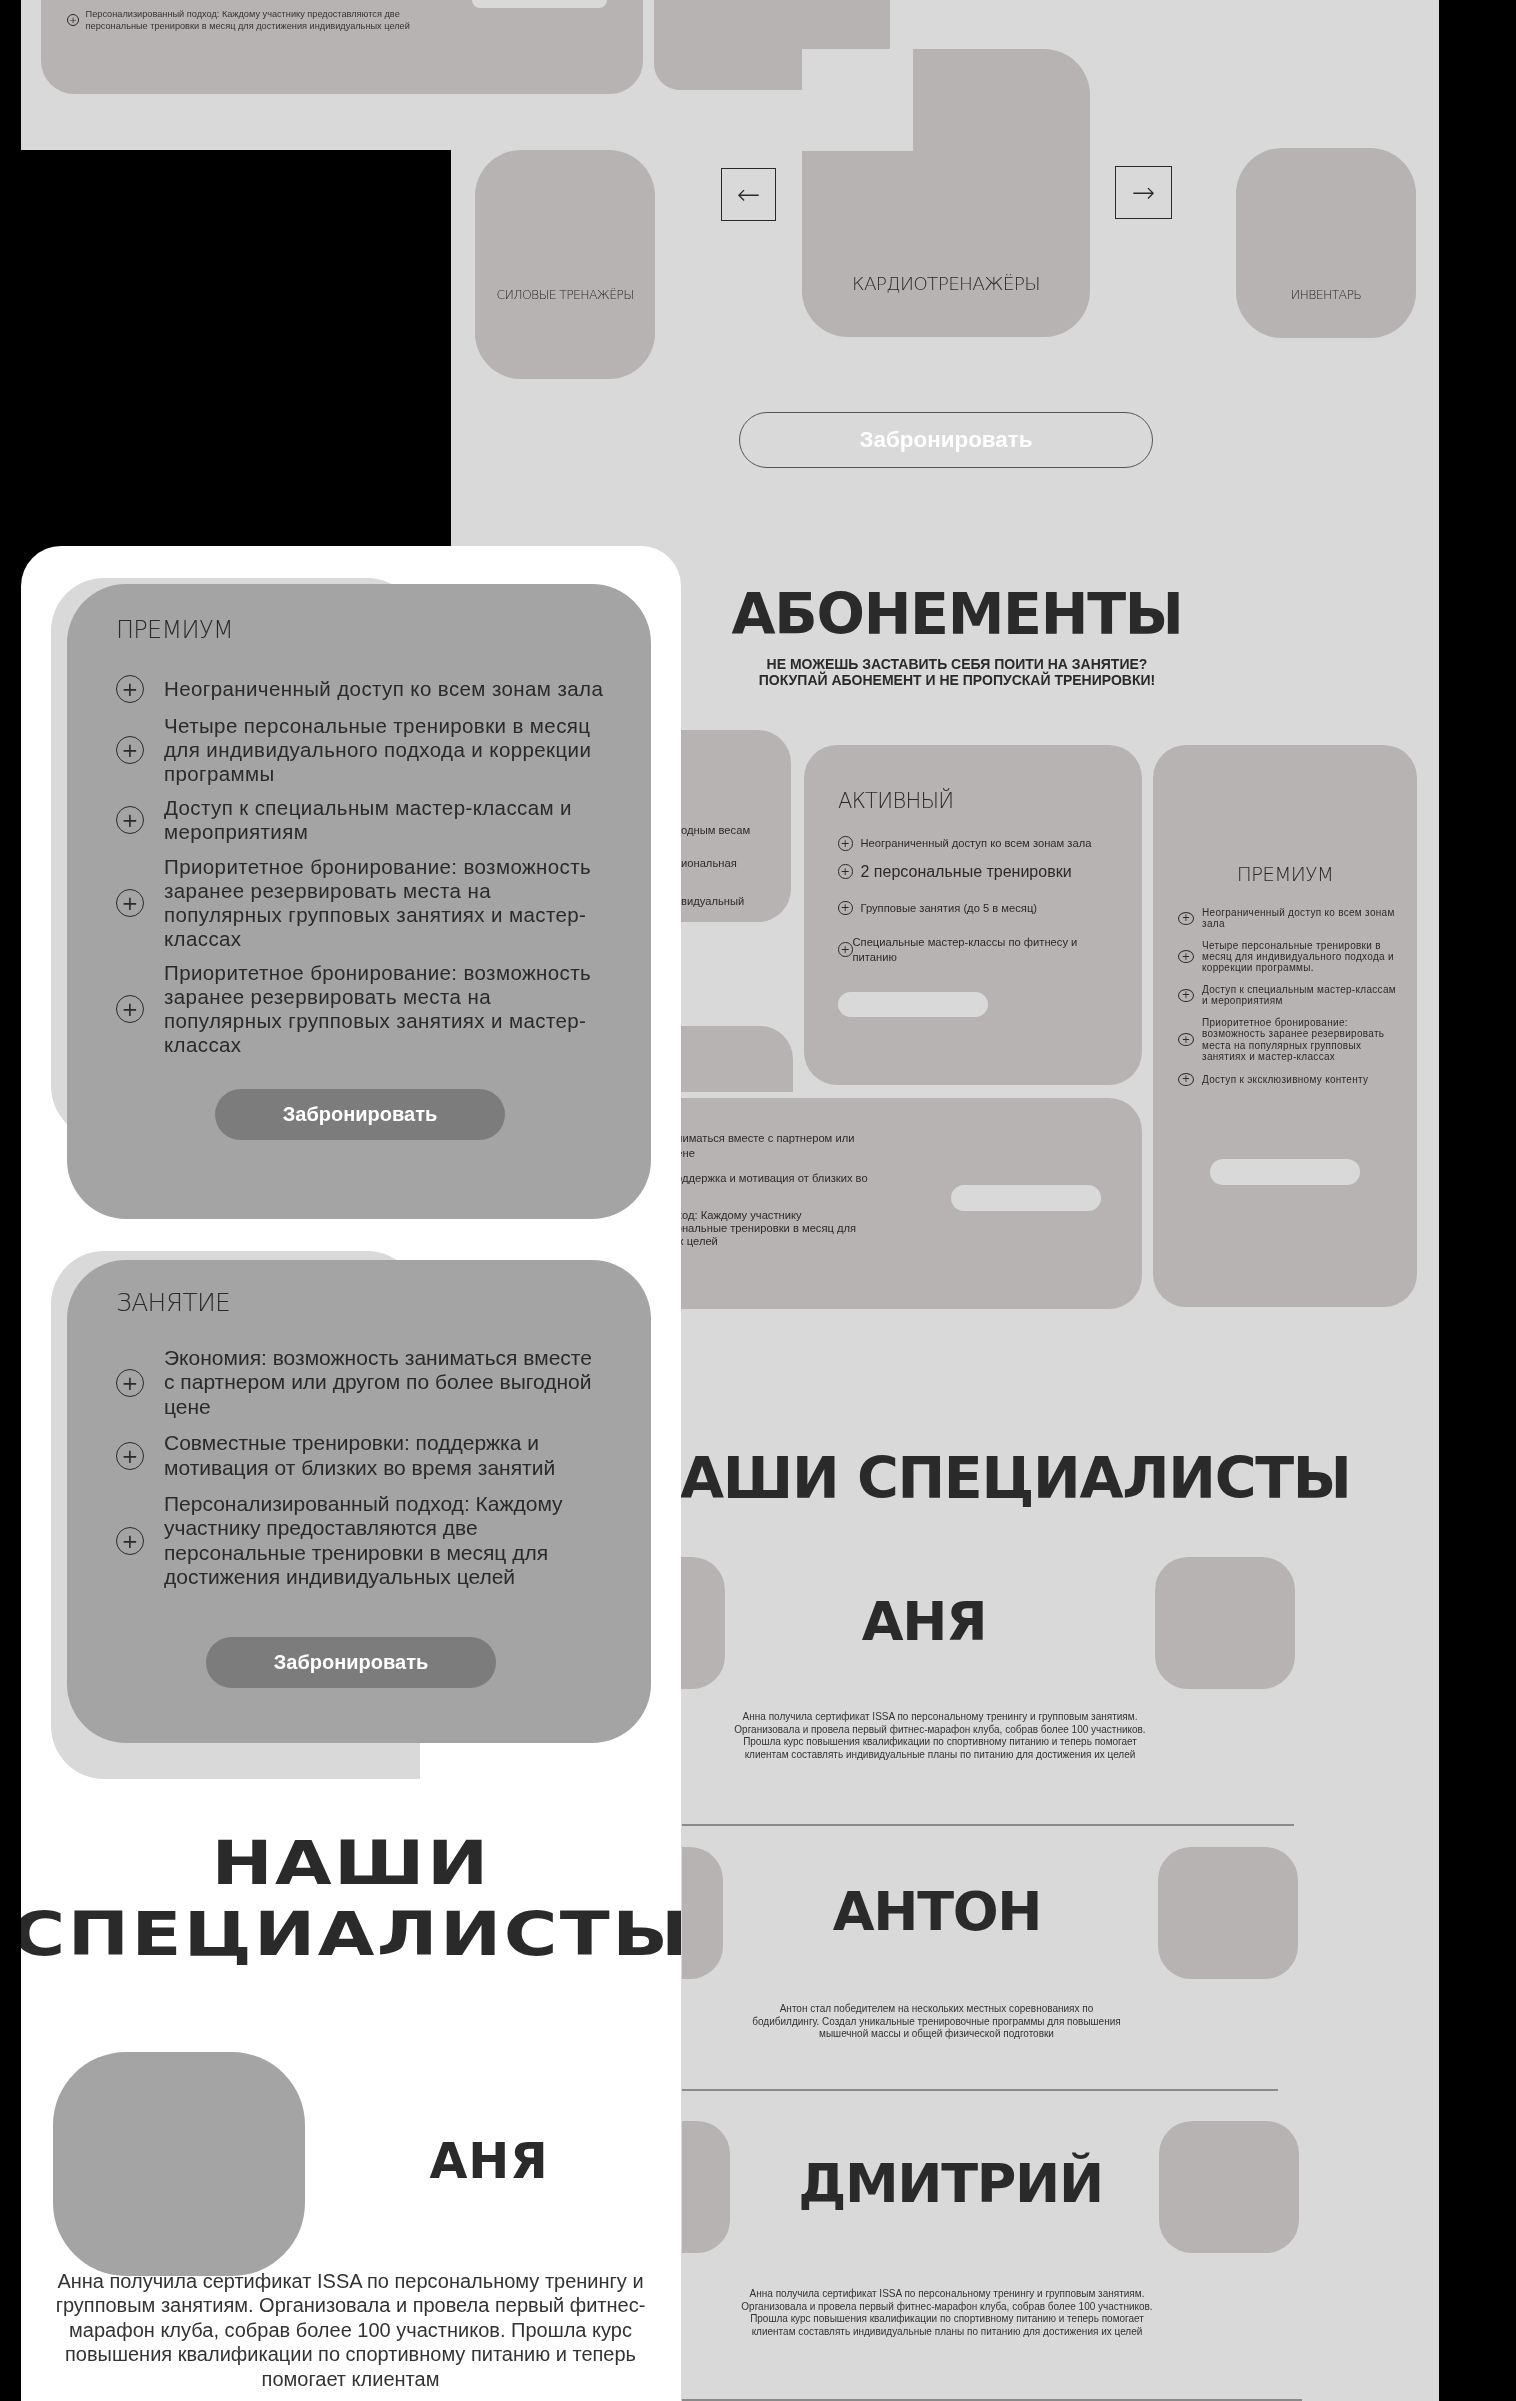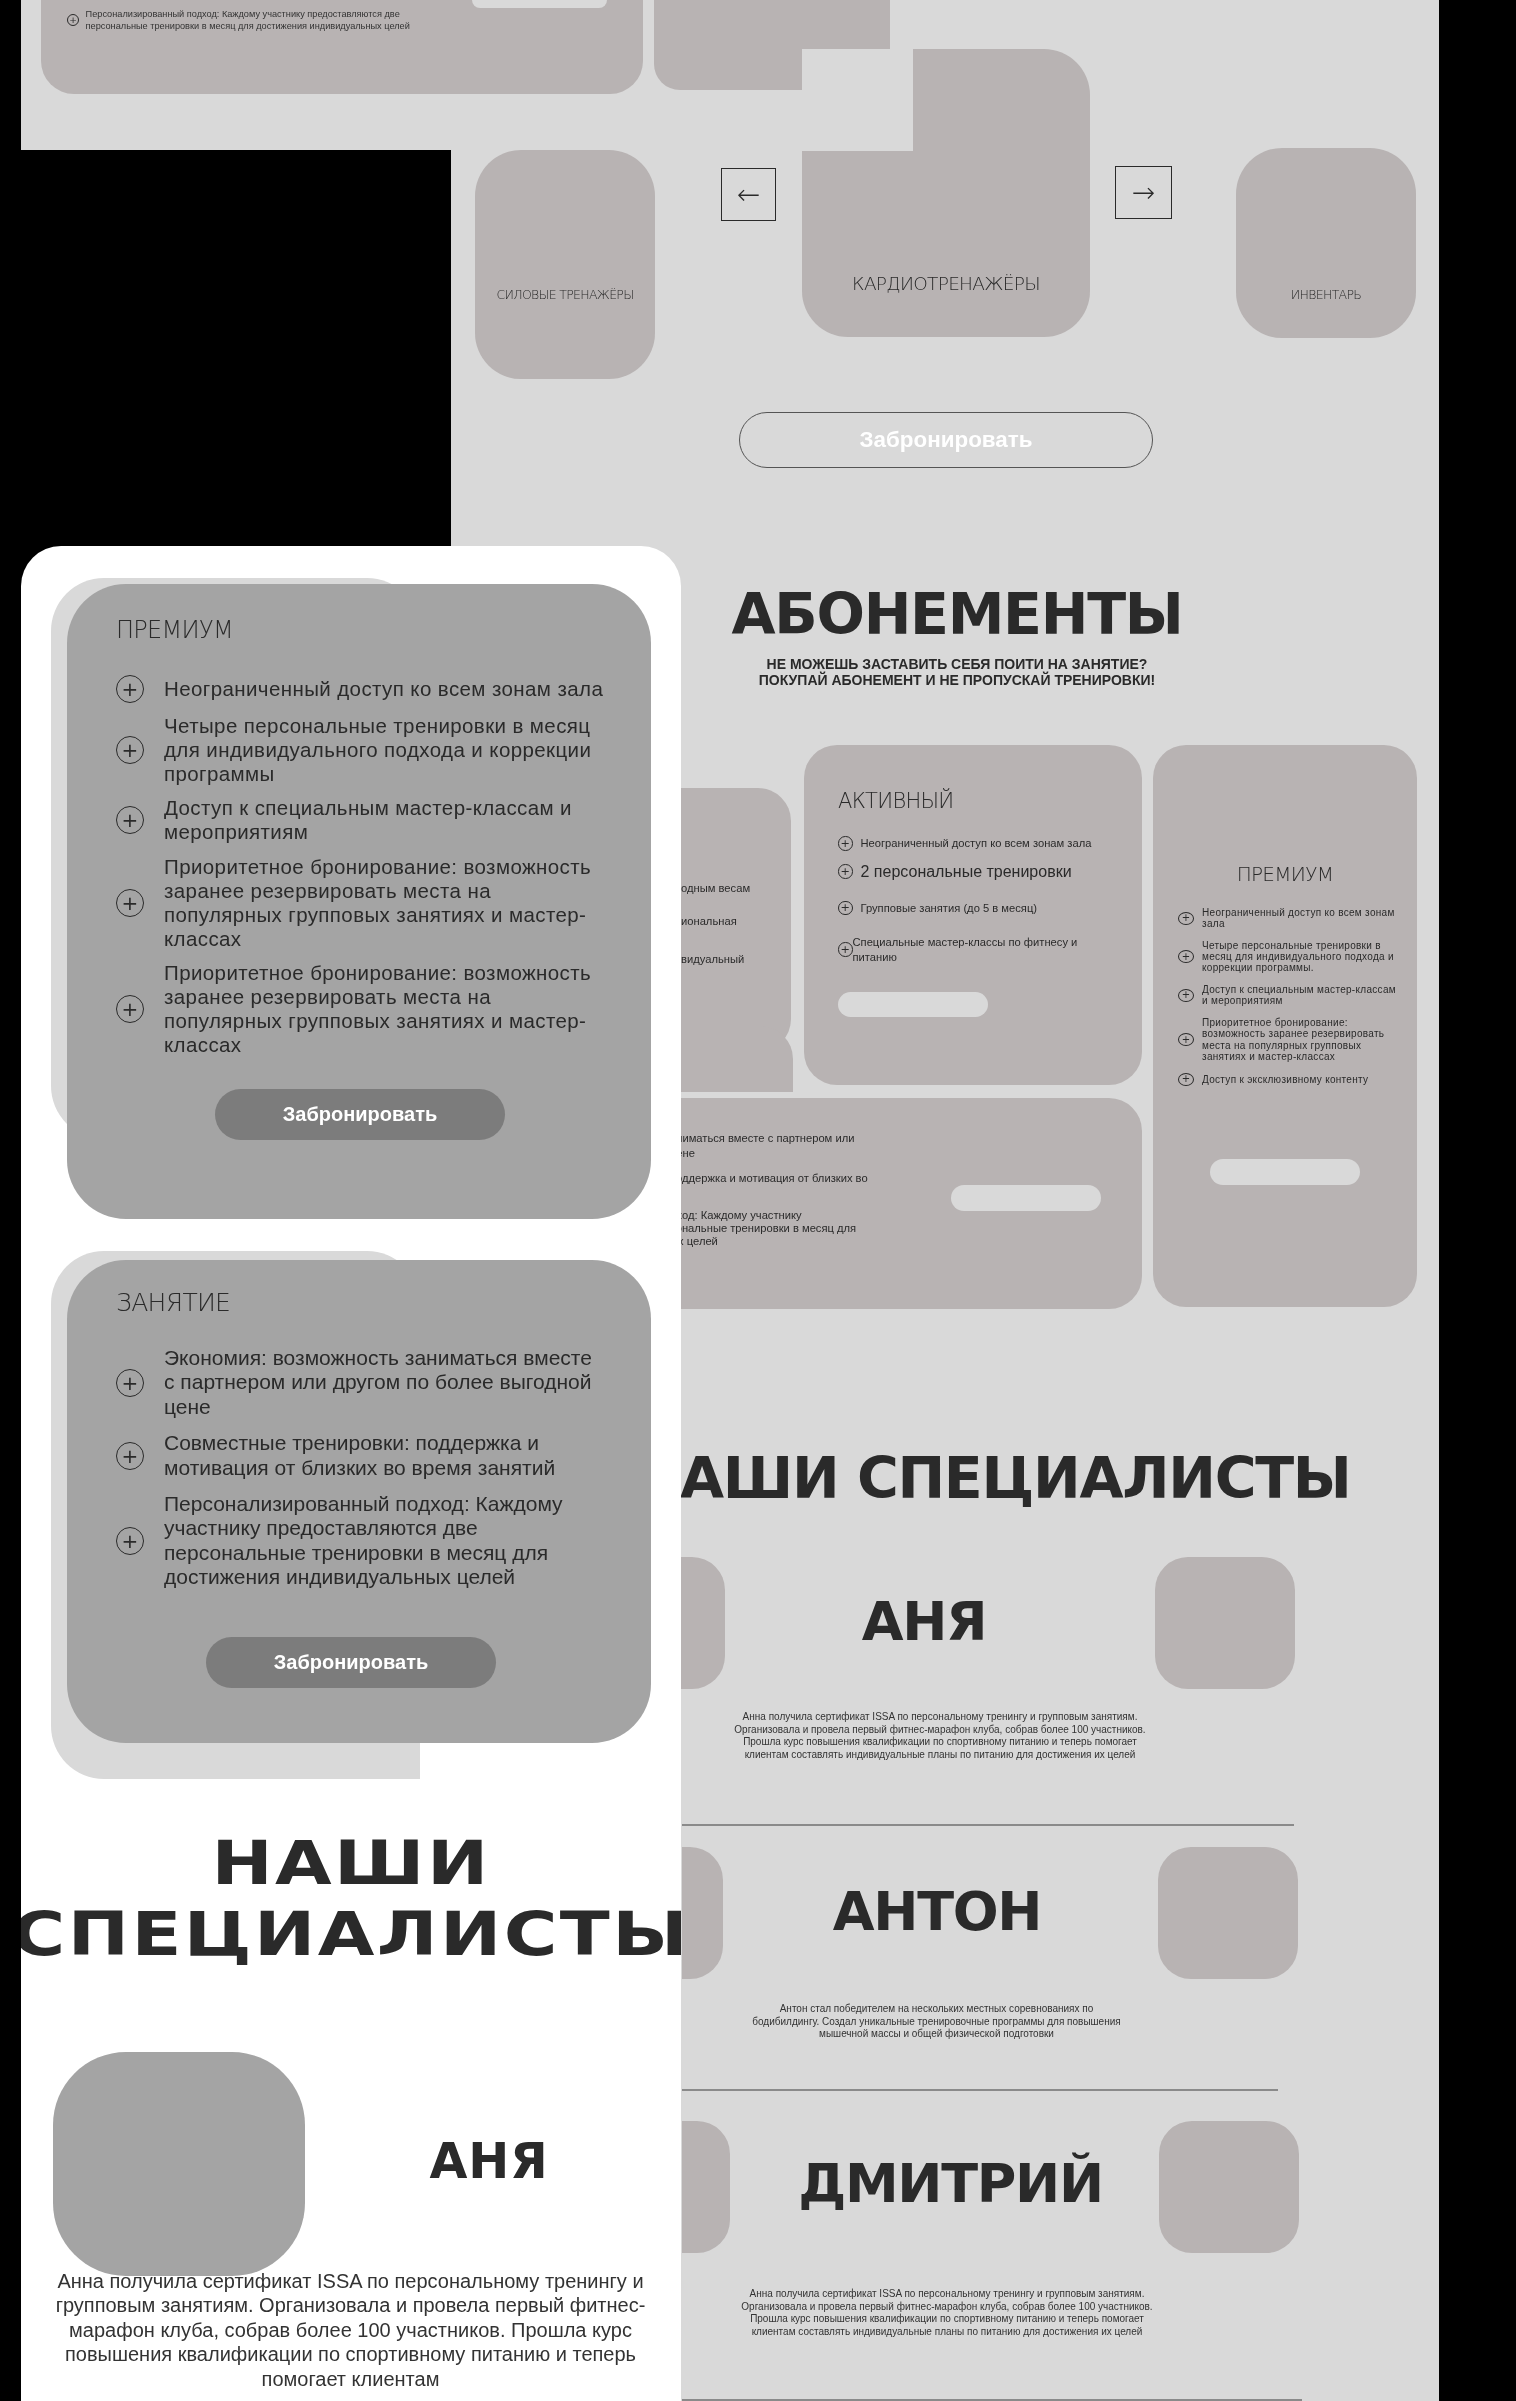--- a/index.html
+++ b/index.html
@@ -52,21 +52,21 @@
 <div class="abs" style="left:739px;top:412px;width:414px;height:56px;border:1.3px solid #555;border-radius:30px;display:flex;align-items:center;justify-content:center;">
   <span style="color:#fff;font-size:22.4px;font-weight:bold;">Забронировать</span>
 </div>
 
 <div class="abs center heavy" style="left:693px;width:528px;top:581px;font-size:57px;letter-spacing:-1.3px;color:#2a2a2a;">АБОНЕМЕНТЫ</div>
 <div class="abs center" style="left:693px;width:528px;top:656px;font-size:14px;font-weight:bold;line-height:16px;color:#2a2a2a;">
   <div>НЕ МОЖЕШЬ ЗАСТАВИТЬ СЕБЯ ПОИТИ НА ЗАНЯТИЕ?</div>
   <div>ПОКУПАЙ АБОНЕМЕНТ И НЕ ПРОПУСКАЙ ТРЕНИРОВКИ!</div>
 </div>
 
-<div class="abs card" style="left:633px;top:788px;width:158px;height:264px;border-radius:0 33px 33px 0;">
+<div class="abs card" style="left:633px;top:730px;width:158px;height:192px;border-radius:0 33px 33px 0;">
   <div class="abs" style="left:48px;top:94px;font-size:11.2px;">одным весам</div>
   <div class="abs" style="left:48px;top:127px;font-size:11.2px;">иональная</div>
   <div class="abs" style="left:48px;top:165px;font-size:11.2px;">видуальный</div>
 </div>
 
 <div class="abs card" style="left:804px;top:745px;width:338px;height:340px;border-radius:33px;">
   <div class="abs wide" style="left:34px;top:44px;font-size:21px;">АКТИВНЫЙ</div>
   <div class="abs" style="left:34px;top:91px;width:284px;">
     <div class="feat" style="margin-bottom:12px;">
       <span class="plus" style="width:14.5px;height:14.5px;font-size:11.2px;">+</span>

